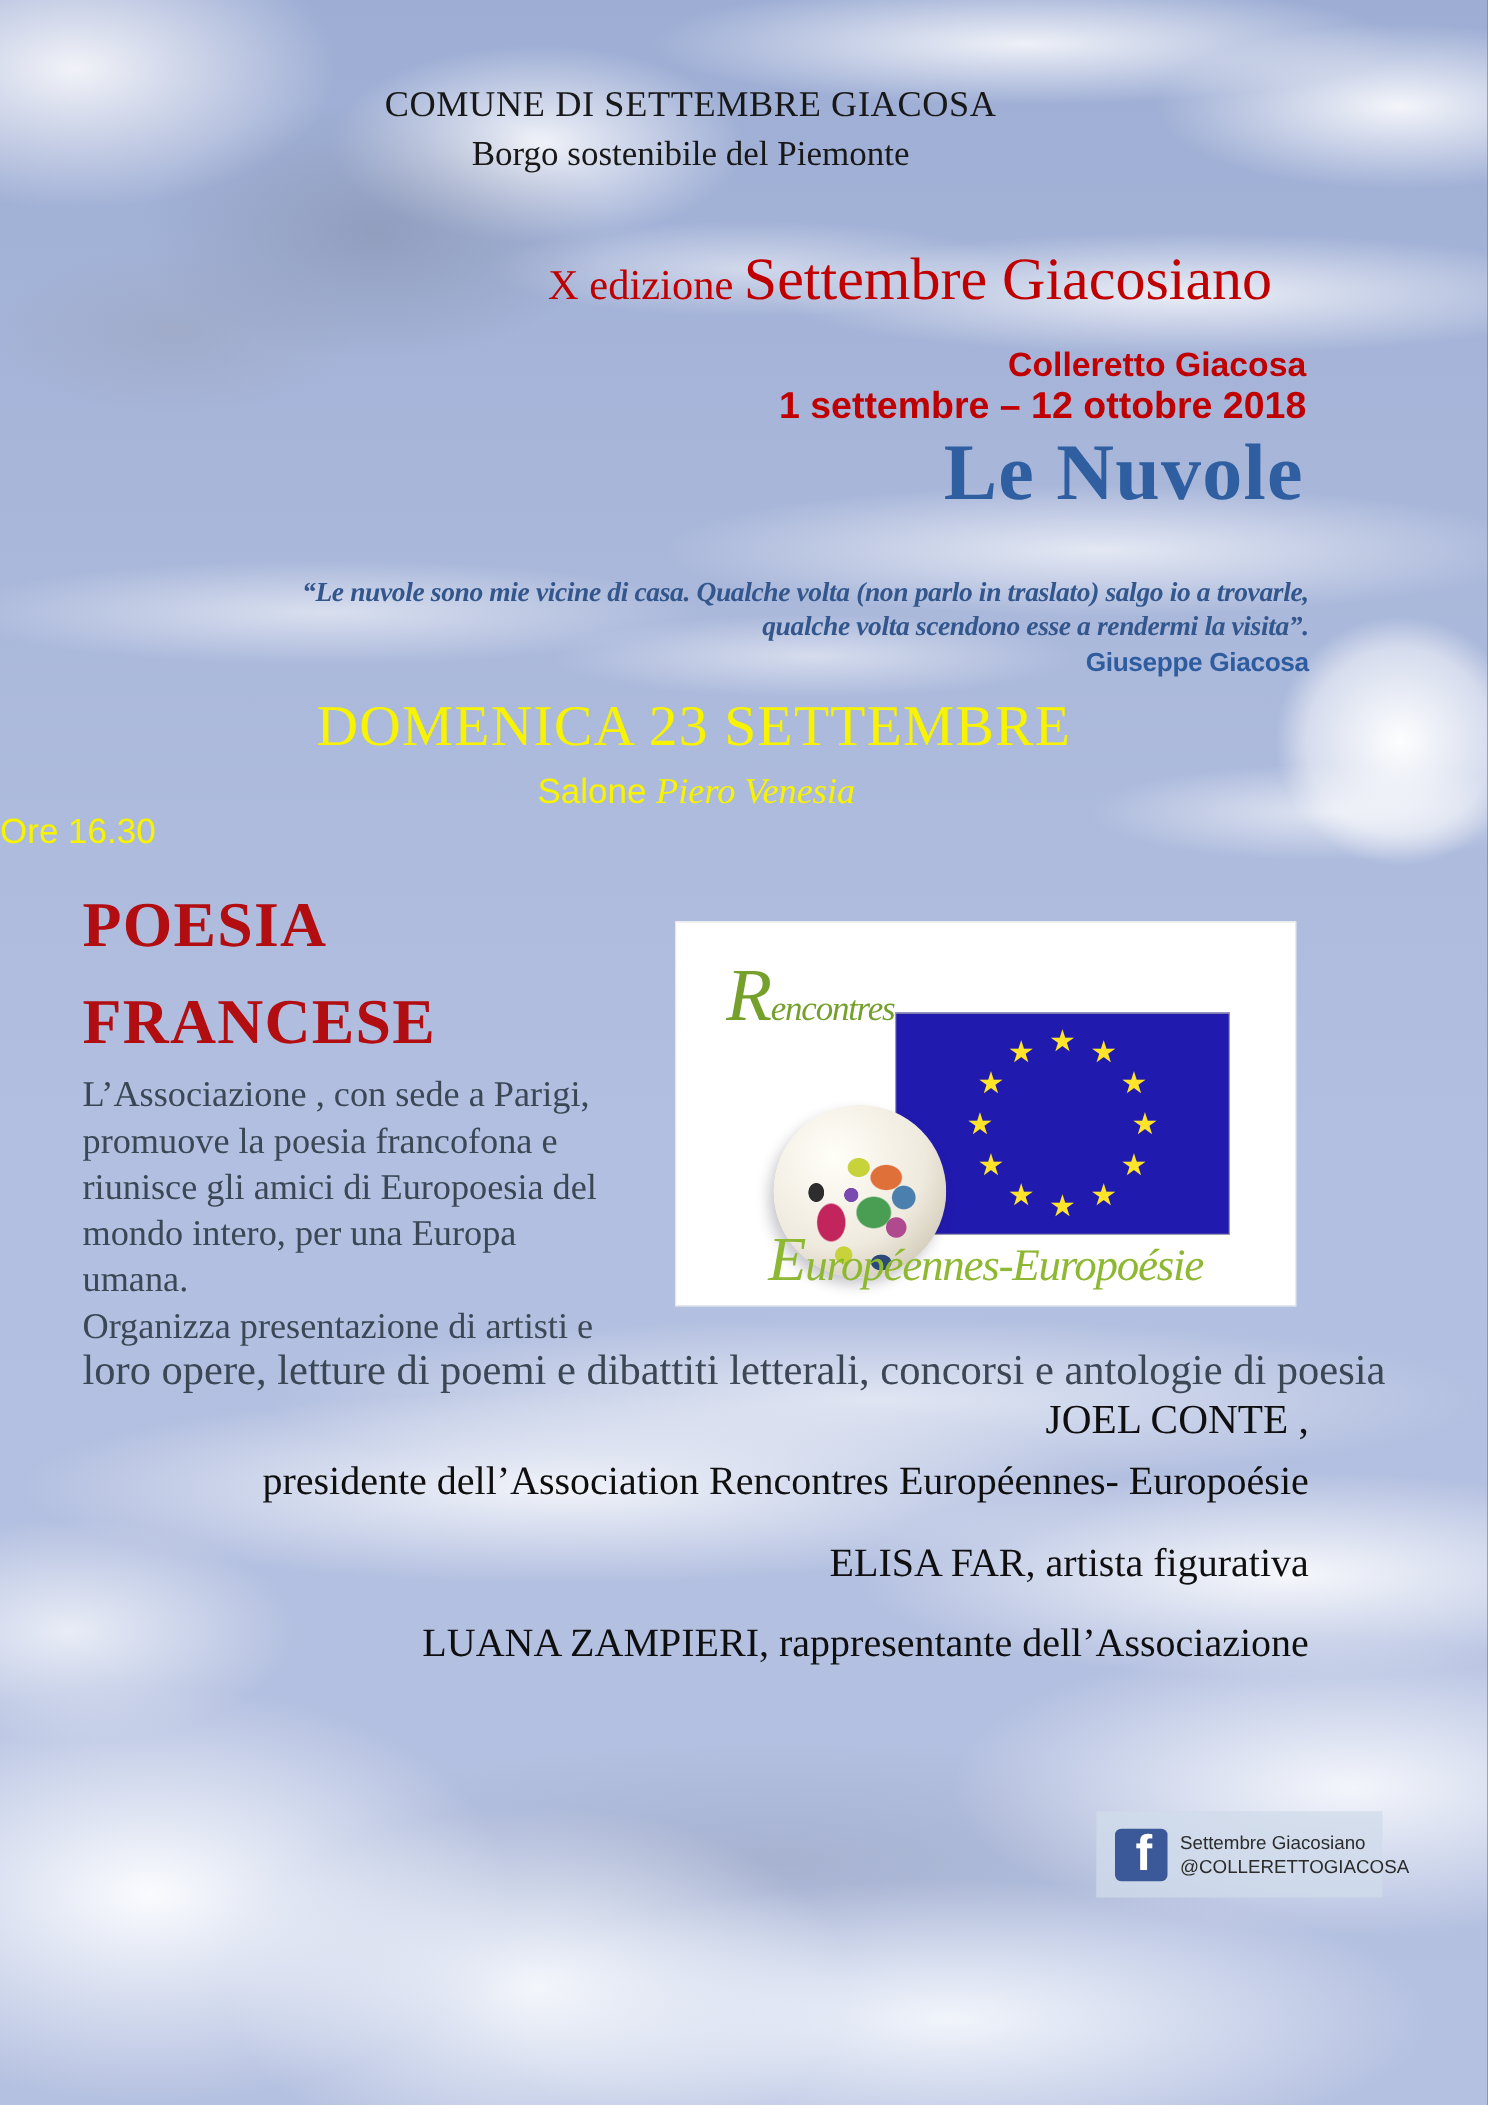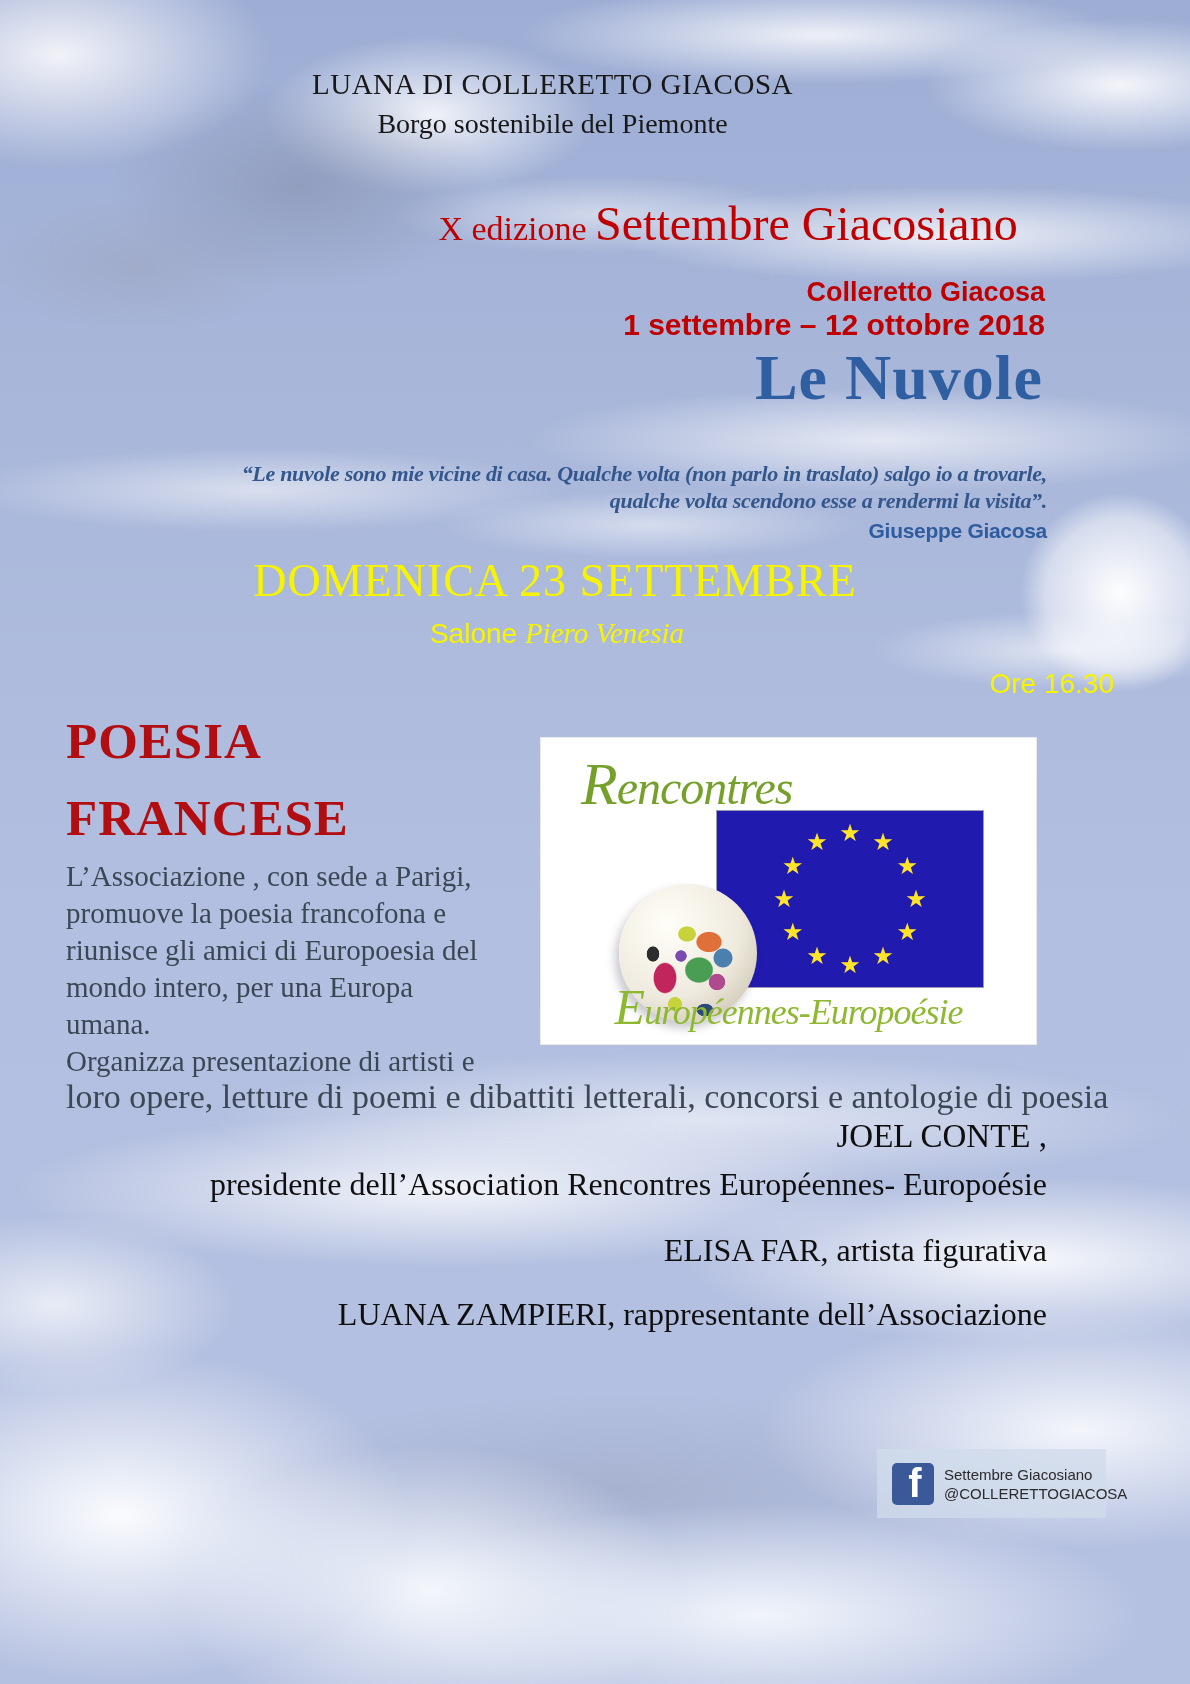--- a/index.html
+++ b/index.html
@@ -41,26 +41,26 @@
   .edition-prefix{font-size:34px;}
   .edition-main{font-size:48px;}
   .place{position:absolute;right:145px;top:277px;font-family:"Liberation Sans",sans-serif;font-weight:bold;font-size:27px;color:#c00000;}
   .dates{position:absolute;right:145px;top:308px;font-family:"Liberation Sans",sans-serif;font-weight:bold;font-size:30px;color:#c00000;}
   .event-title{position:absolute;right:147px;top:341px;margin:0;font-weight:bold;font-size:64px;color:#2f5fa0;letter-spacing:1px;}
   .quote{position:absolute;right:143px;top:448px;text-align:right;color:#33578c;font-style:italic;font-weight:bold;font-size:22px;line-height:27px;letter-spacing:-0.3px;margin-top:12px;}
   .quote-author{font-style:normal;font-family:"Liberation Sans",sans-serif;font-size:21px;color:#2e5c9e;margin-top:3px;}
   .day{position:absolute;left:0;top:554px;width:1110px;text-align:center;color:#f8f400;font-size:46px;letter-spacing:1px;}
   .venue{position:absolute;left:0;top:617px;width:1114px;text-align:center;color:#f8f400;font-family:"Liberation Sans",sans-serif;font-size:28px;}
   .venue em{font-family:"Liberation Serif",serif;font-size:29px;}
-  .time{position:absolute;left:0;top:668px;width:1114px;text-align:right;color:#f8f400;font-family:"Liberation Sans",sans-serif;font-size:28px;}
+  .time{position:absolute;left:0;top:649px;width:1114px;text-align:left;color:#f8f400;font-family:"Liberation Sans",sans-serif;font-size:28px;}
   .poesia{position:absolute;left:66px;top:703px;color:#b20d10;font-weight:bold;font-size:51px;line-height:77px;letter-spacing:1px;}
   .desc{position:absolute;left:66px;top:858px;color:#3b4754;font-size:29px;line-height:37px;}
   .desc-wide{position:absolute;left:66px;top:1078px;width:1070px;color:#3b4754;font-size:34px;}
   .logo{position:absolute;left:540px;top:737px;width:497px;height:308px;margin:0;background:#fff;border:1px solid #e9e9e9;box-sizing:border-box;}
-  .logo-top{position:absolute;left:40px;top:6px;font-style:italic;font-size:48px;line-height:1.35;color:#76a02c;letter-spacing:-1px;}
+  .logo-top{position:absolute;left:40px;top:18px;font-style:italic;font-size:28px;line-height:1.35;color:#76a02c;letter-spacing:-1px;}
   .logo-top::first-letter{font-size:60px;}
   .eu-flag{position:absolute;left:175px;top:72px;width:268px;height:178px;background:#211aae;border:1px solid #9a9ab0;box-sizing:border-box;}
   .star{
     position:absolute;left:calc(50% - 13px);top:calc(50% - 14px);width:26px;height:28px;
     font-family:"DejaVu Sans",sans-serif;font-size:24px;line-height:28px;text-align:center;color:#ffe42a;
     transform:rotate(var(--a)) translateY(-66px) rotate(calc(var(--a) * -1));
   }
   .star:nth-child(1){--a:0deg}.star:nth-child(2){--a:30deg}.star:nth-child(3){--a:60deg}
   .star:nth-child(4){--a:90deg}.star:nth-child(5){--a:120deg}.star:nth-child(6){--a:150deg}
   .star:nth-child(7){--a:180deg}.star:nth-child(8){--a:210deg}.star:nth-child(9){--a:240deg}
@@ -98,21 +98,21 @@
   }
   .fb-text{margin-left:10px;font-family:"Liberation Sans",sans-serif;font-size:15px;line-height:19px;color:#2b2b2b;}
 </style>
 </head>
 <body>
 
 <div class="page">
   <div class="sky"></div>
 
   <header class="muni">
-    <div class="muni-line1">LUANA DI COLLERETTO GIACOSA</div>
+    <div class="muni-line1">COMUNE DI SETTEMBRE GIACOSA</div>
     <div class="muni-line2">Borgo sostenibile del Piemonte</div>
   </header>
 
   <div class="edition">
     <span class="edition-prefix">X edizione </span><span class="edition-main">Settembre Giacosiano</span>
   </div>
   <div class="place">Colleretto Giacosa</div>
   <div class="dates">1 settembre – 12 ottobre 2018</div>
   <h1 class="event-title">Le Nuvole</h1>
 

